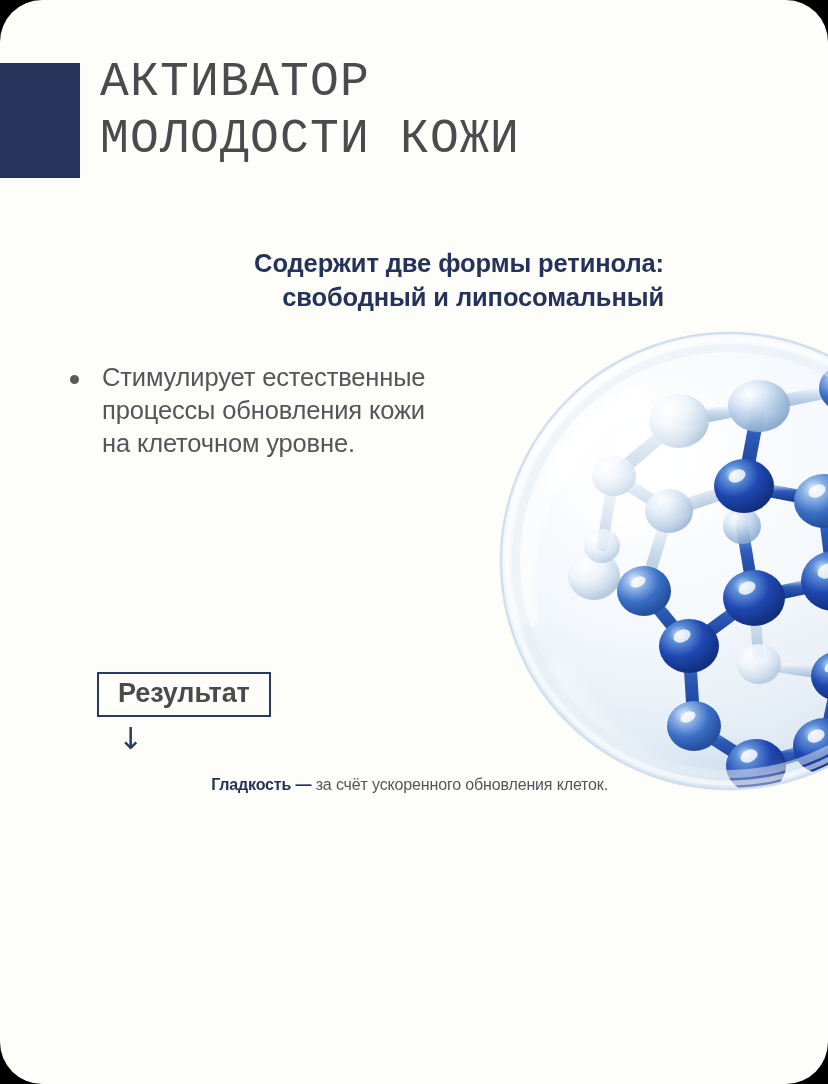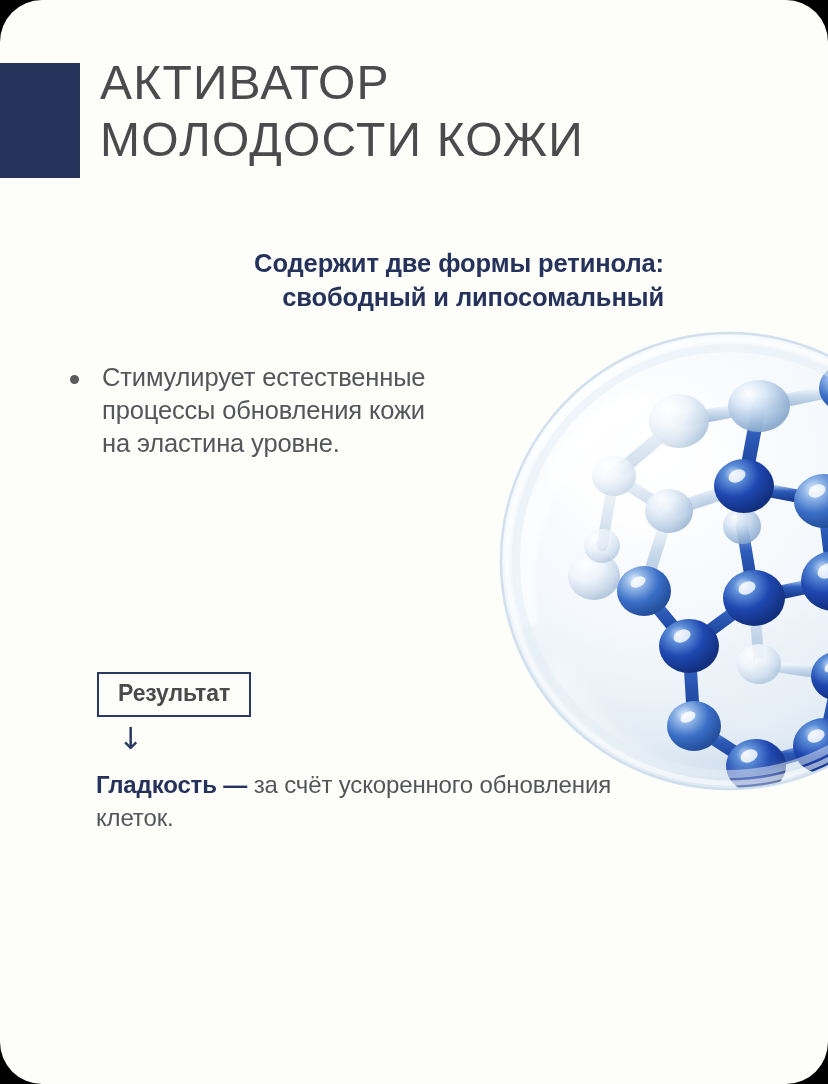--- a/index.html
+++ b/index.html
@@ -45,21 +45,21 @@
     position: absolute;
     left: 100px;
     top: -9px;
     width: 700px;
     font-size: 48px;
     line-height: 57px;
     font-weight: 300;
     letter-spacing: 1.2px;
     color: #4B4B4D;
     white-space: pre-line;
-    font-family: Liberation Sans, sans-serif;
+    font-family: Liberation Mono, monospace;
   }
 
   
   #subheading {
     position: absolute;
     left: 104px;
     top: 246px;
     width: 560px;
     font-size: 25.5px;
     line-height: 34px;
@@ -98,45 +98,46 @@
   }
 
   
   #result-badge {
     position: absolute;
     left: 97px;
     top: 672px;
     padding: 6px 19px 8px 19px;
     border: 2px solid #2B3A63;
     background: transparent;
-    font-size: 23px;
+    font-size: 27px;
     line-height: 27px;
     font-weight: 700;
     color: #4A4A4C;
     letter-spacing: -0.1px;
   }
   #result-arrow {
     position: absolute;
     left: 118px;
     top: 722px;
     font-size: 30px;
     line-height: 34px;
     color: #2B3A63;
     font-family: "DejaVu Sans", sans-serif;
   }
 
   
   .result-item {
     position: absolute;
-    left: 96px;
+    left: 88px;
     width: 520px;
-    font-size: 24px;
+    font-size: 16px;
     line-height: 33px;
     color: #55565A;
     letter-spacing: -0.15px;
+    text-align: right;
   }
   .result-item .rt-bold {
     font-weight: 700;
     color: #25325A;
   }
   #result-item-0 { top: 768px; }
   #result-item-1 { top: 858px; }
 
   
   #artwork {
@@ -328,21 +329,21 @@
 МОЛОДОСТИ КОЖИ</div>
   </div>
 
   <div id="subheading">Содержит две формы ретинола:
 свободный и липосомальный</div>
 
   <div id="bullet-row">
     <span id="bullet-dot"></span>
     <span id="bullet-text">Стимулирует естественные
 процессы обновления кожи
-на эластина уровне.</span>
+на клеточном уровне.</span>
   </div>
 
   <div id="result-badge">Результат</div>
   <div id="result-arrow">↓</div>
 
   <div class="result-item" id="result-item-0">
     <span class="rt-bold">Гладкость —</span><span> за счёт ускоренного обновления клеток.</span>
   </div>
 
 </div>

